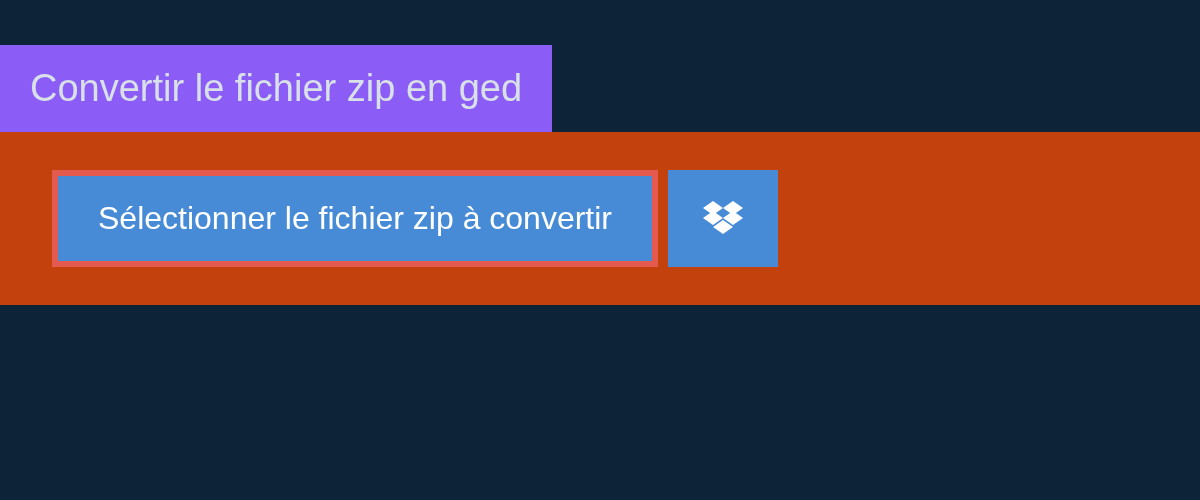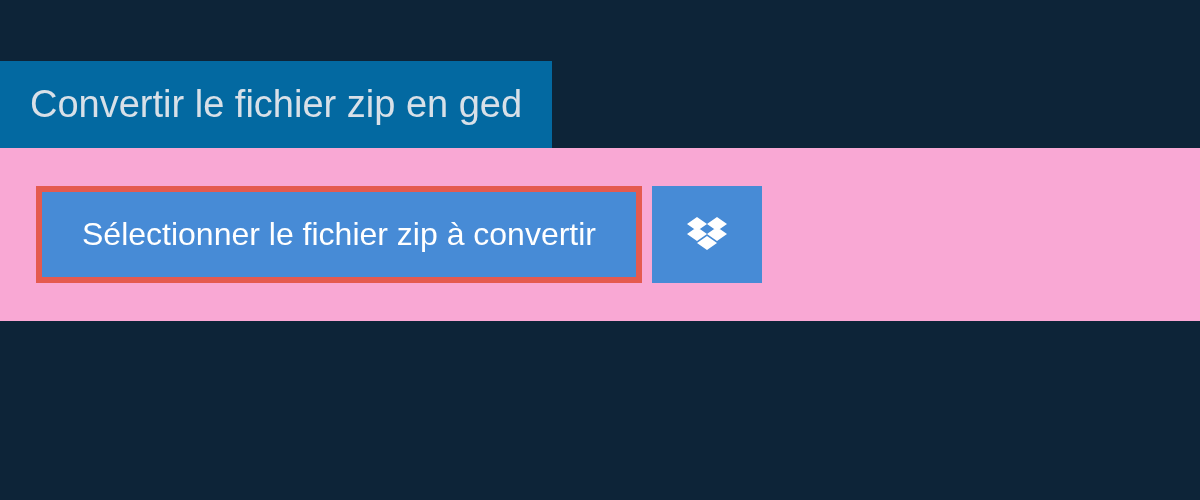--- a/index.html
+++ b/index.html
@@ -9,33 +9,33 @@
     }
     body {
       width: 1200px;
       height: 500px;
       background-color: #0d2438;
       font-family: -apple-system, BlinkMacSystemFont, 'Segoe UI', Arial, sans-serif;
       overflow: hidden;
     }
     .header-tab {
       display: inline-block;
-      background-color: #0369a1;
+      background-color: #8b5cf6;
       padding: 22px 30px;
-      margin-top: 61px;
+      margin-top: 45px;
       margin-left: 0;
     }
     .header-title {
       color: #d8e0e8;
       font-size: 38px;
       font-weight: 300;
     }
     .panel {
-      background-color: #f9a8d4;
-      padding: 38px 36px;
+      background-color: #c2410c;
+      padding: 38px 52px;
       margin-top: 0;
     }
     .button-row {
       display: flex;
       gap: 10px;
       align-items: stretch;
     }
     .select-button {
       background-color: #478bd6;
       border: 6px solid #e55a4f;

